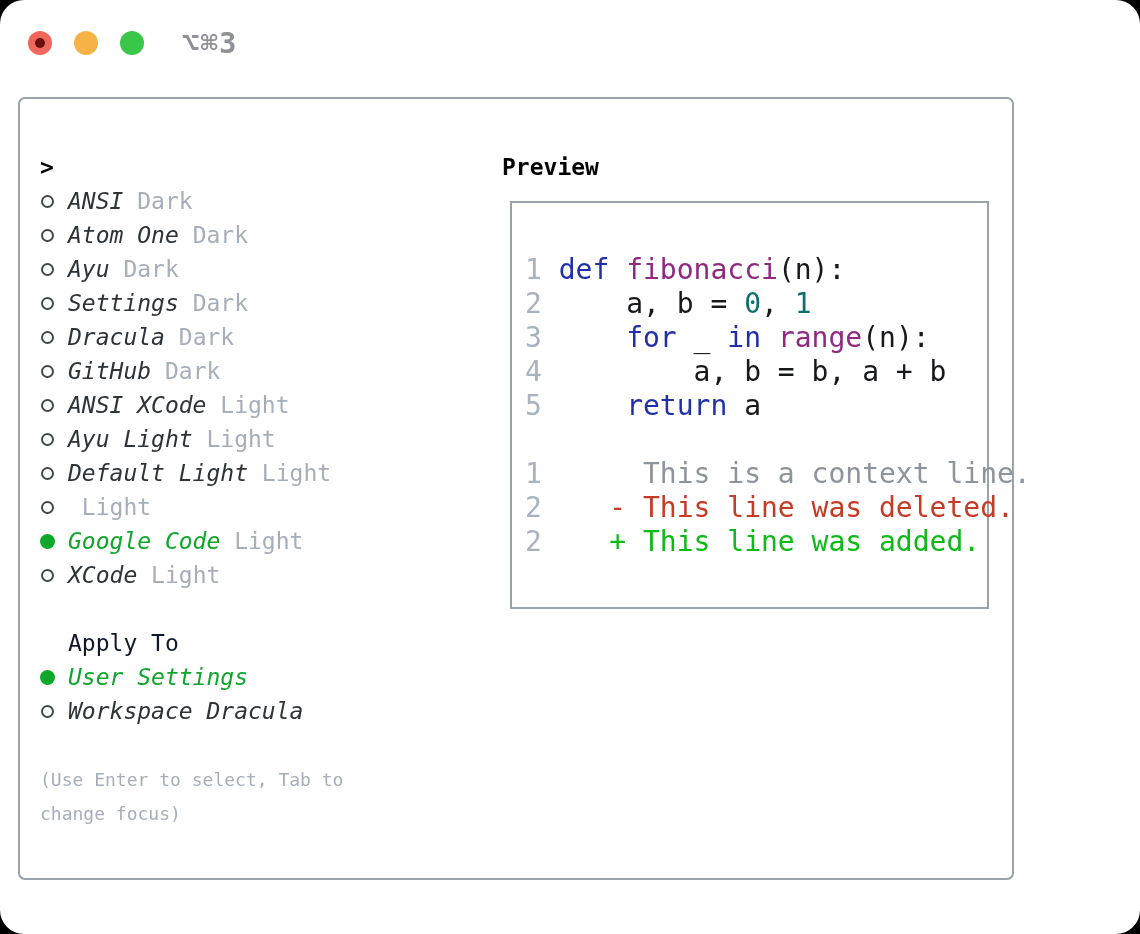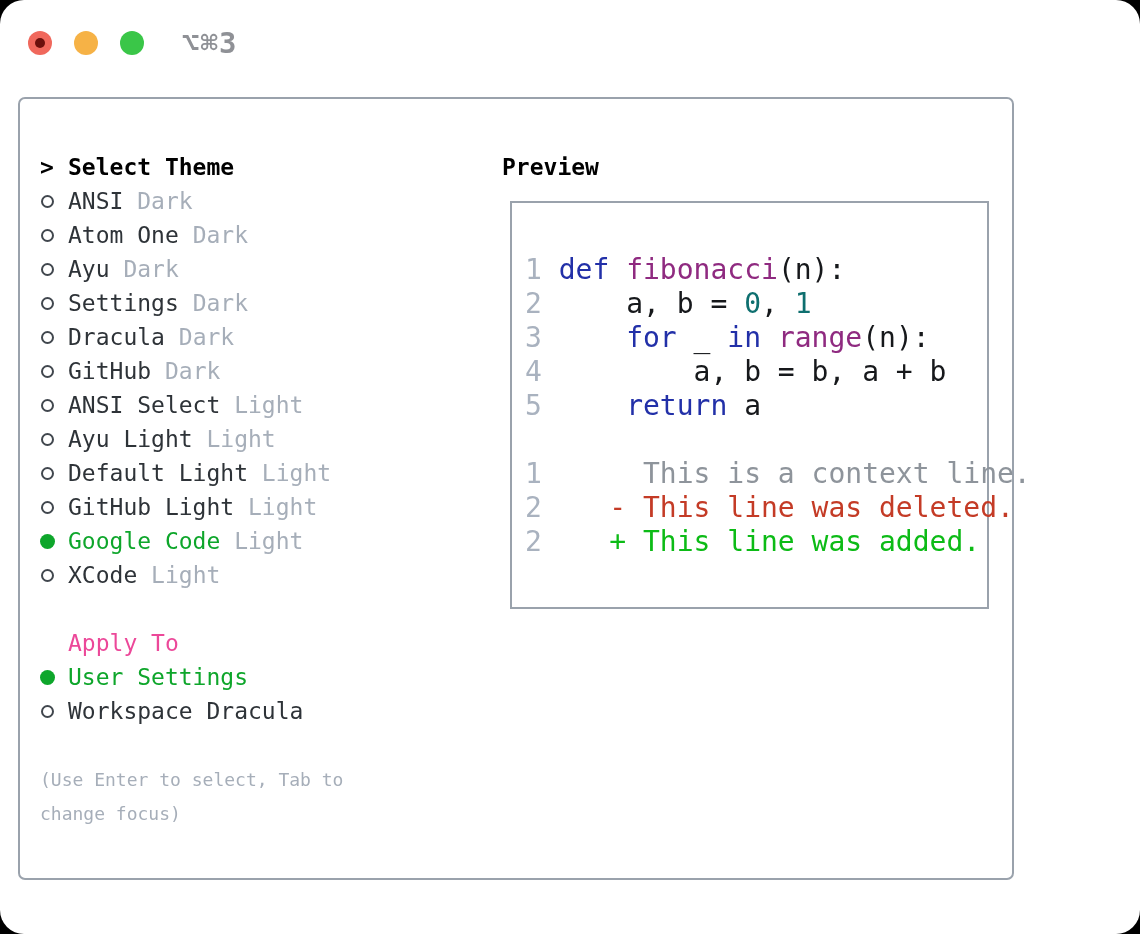--- a/index.html
+++ b/index.html
@@ -27,24 +27,24 @@
          padding:51px 0 0 20px;display:flex;}
   .left-col{width:462px;flex:0 0 462px;}
   .right-col{flex:1;}
 
   .row{height:34px;display:flex;align-items:center;white-space:pre;font-size:23px;}
   .marker{width:28px;flex:0 0 28px;display:flex;align-items:center;}
   .chev{font-weight:bold;color:#000;font-size:23px;}
   .radio{width:13px;height:13px;border-radius:50%;border:2px solid #41474e;margin-left:1px;}
   .radio.on{width:15px;height:15px;border:none;background:var(--green);margin-left:0;}
   .hdr{font-weight:bold;color:#000;}
-  .item-name{color:var(--itemtext);}
+  .item-name{color:var(--itemtext);font-style:italic;}
   .item-name.sel{color:var(--green);}
   .item-tag{color:var(--tag);text-align:center;}
-  .plainhdr{color:#ec4899;}
+  .plainhdr{color:#0f172a;}
   .help{color:var(--tag);font-size:18px;height:34px;display:flex;align-items:center;white-space:pre;}
 
   
   .preview-title-row{height:34px;display:flex;align-items:center;}
   .preview-title{font-weight:bold;color:#000;font-size:23px;}
   .preview-box{margin-top:17px;margin-left:8px;width:479px;height:408px;
                border:2px solid var(--border);background:#fff;padding:50px 0 0 13px;}
   .cl{height:34px;line-height:34px;white-space:pre;font-size:28px;}
   .ln{display:inline-block;color:var(--ln);}
   .tok-kw{color:var(--kw);}
@@ -65,34 +65,33 @@
     <button class="light yellow"></button>
     <button class="light green"></button>
     <span class="win-title">⌥⌘3</span>
   </div>
 
   <div class="panel">
 
     <div class="left-col">
       <div class="row">
         <span class="marker"><span class="chev">&gt;</span></span>
-        <span class="hdr">Select Theme</span>
       </div>
 
       <div id="themes">
           <div class="row"><span class="marker"><span class="radio"></span></span><span class="item-name">ANSI</span><span class="item-tag"> Dark</span></div>
           <div class="row"><span class="marker"><span class="radio"></span></span><span class="item-name">Atom One</span><span class="item-tag"> Dark</span></div>
           <div class="row"><span class="marker"><span class="radio"></span></span><span class="item-name">Ayu</span><span class="item-tag"> Dark</span></div>
           <div class="row"><span class="marker"><span class="radio"></span></span><span class="item-name">Settings</span><span class="item-tag"> Dark</span></div>
           <div class="row"><span class="marker"><span class="radio"></span></span><span class="item-name">Dracula</span><span class="item-tag"> Dark</span></div>
           <div class="row"><span class="marker"><span class="radio"></span></span><span class="item-name">GitHub</span><span class="item-tag"> Dark</span></div>
-          <div class="row"><span class="marker"><span class="radio"></span></span><span class="item-name">ANSI Select</span><span class="item-tag"> Light</span></div>
+          <div class="row"><span class="marker"><span class="radio"></span></span><span class="item-name">ANSI XCode</span><span class="item-tag"> Light</span></div>
           <div class="row"><span class="marker"><span class="radio"></span></span><span class="item-name">Ayu Light</span><span class="item-tag"> Light</span></div>
           <div class="row"><span class="marker"><span class="radio"></span></span><span class="item-name">Default Light</span><span class="item-tag"> Light</span></div>
-          <div class="row"><span class="marker"><span class="radio"></span></span><span class="item-name">GitHub Light</span><span class="item-tag"> Light</span></div>
+          <div class="row"><span class="marker"><span class="radio"></span></span><span class="item-tag"> Light</span></div>
           <div class="row"><span class="marker"><span class="radio on"></span></span><span class="item-name sel">Google Code</span><span class="item-tag"> Light</span></div>
           <div class="row"><span class="marker"><span class="radio"></span></span><span class="item-name">XCode</span><span class="item-tag"> Light</span></div>
         </div>
 
       <div class="row"></div>
 
       <div class="row">
         <span class="marker"></span>
         <span class="plainhdr">Apply To</span>
       </div>

